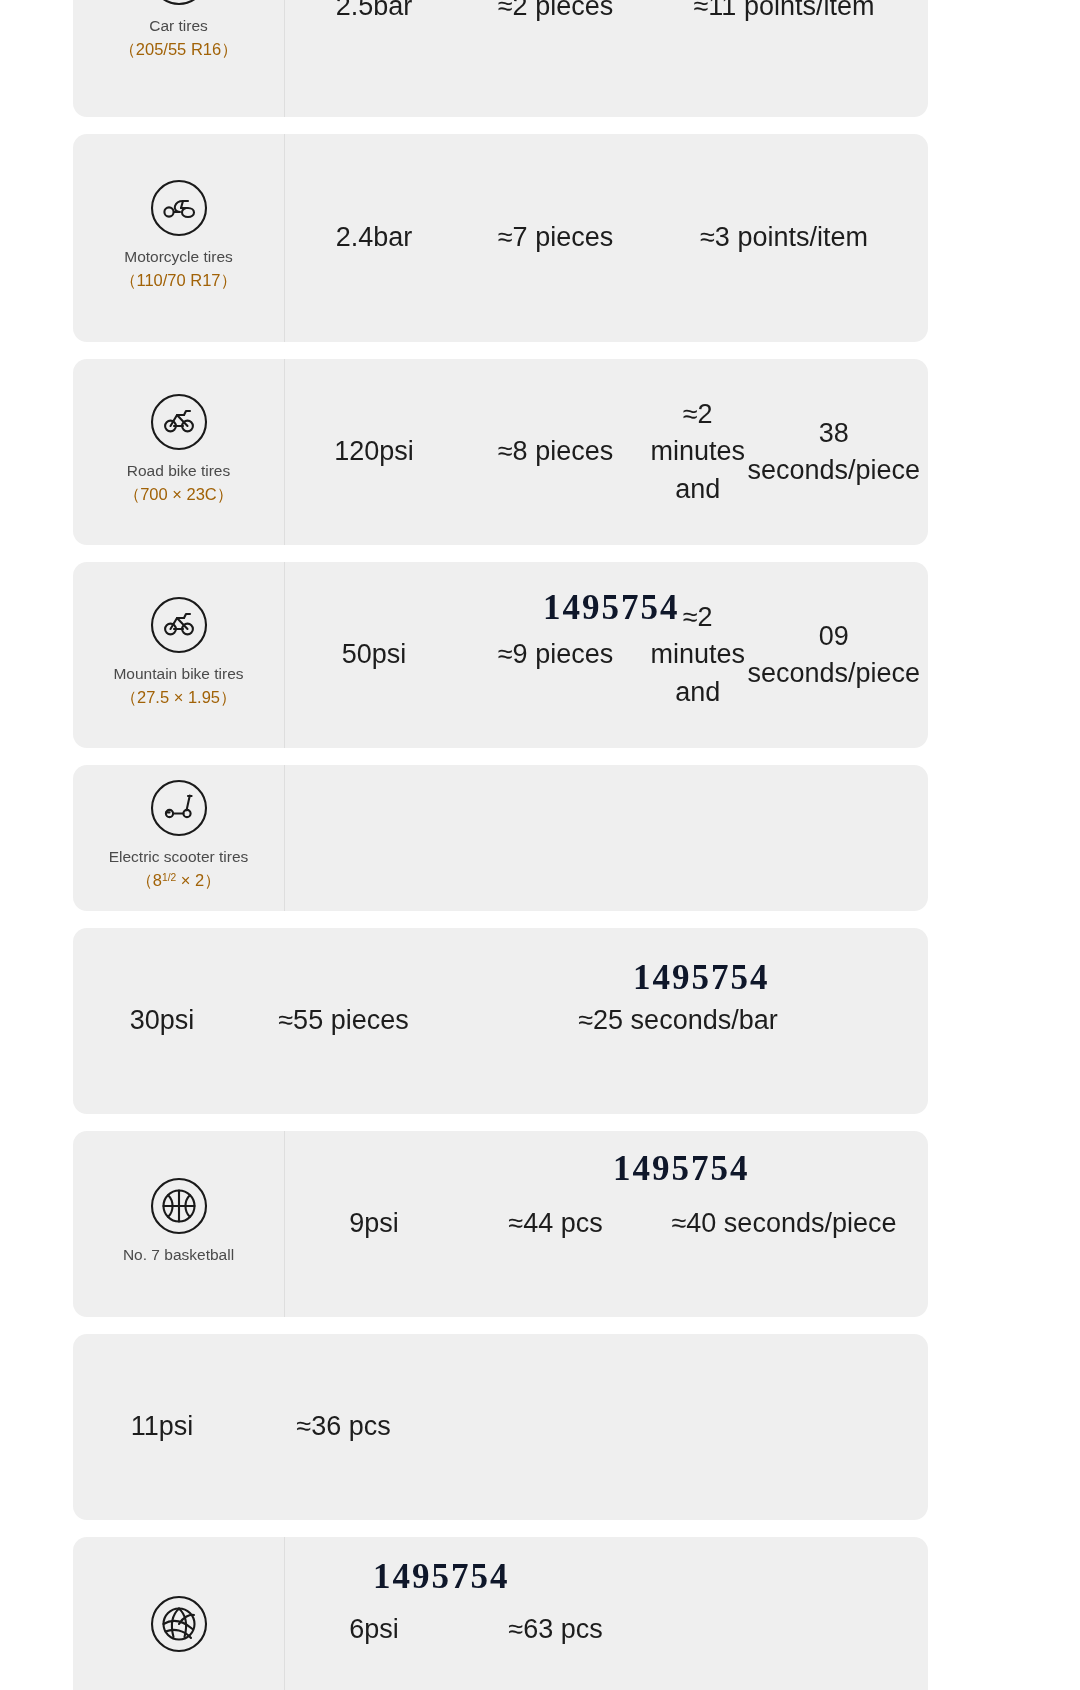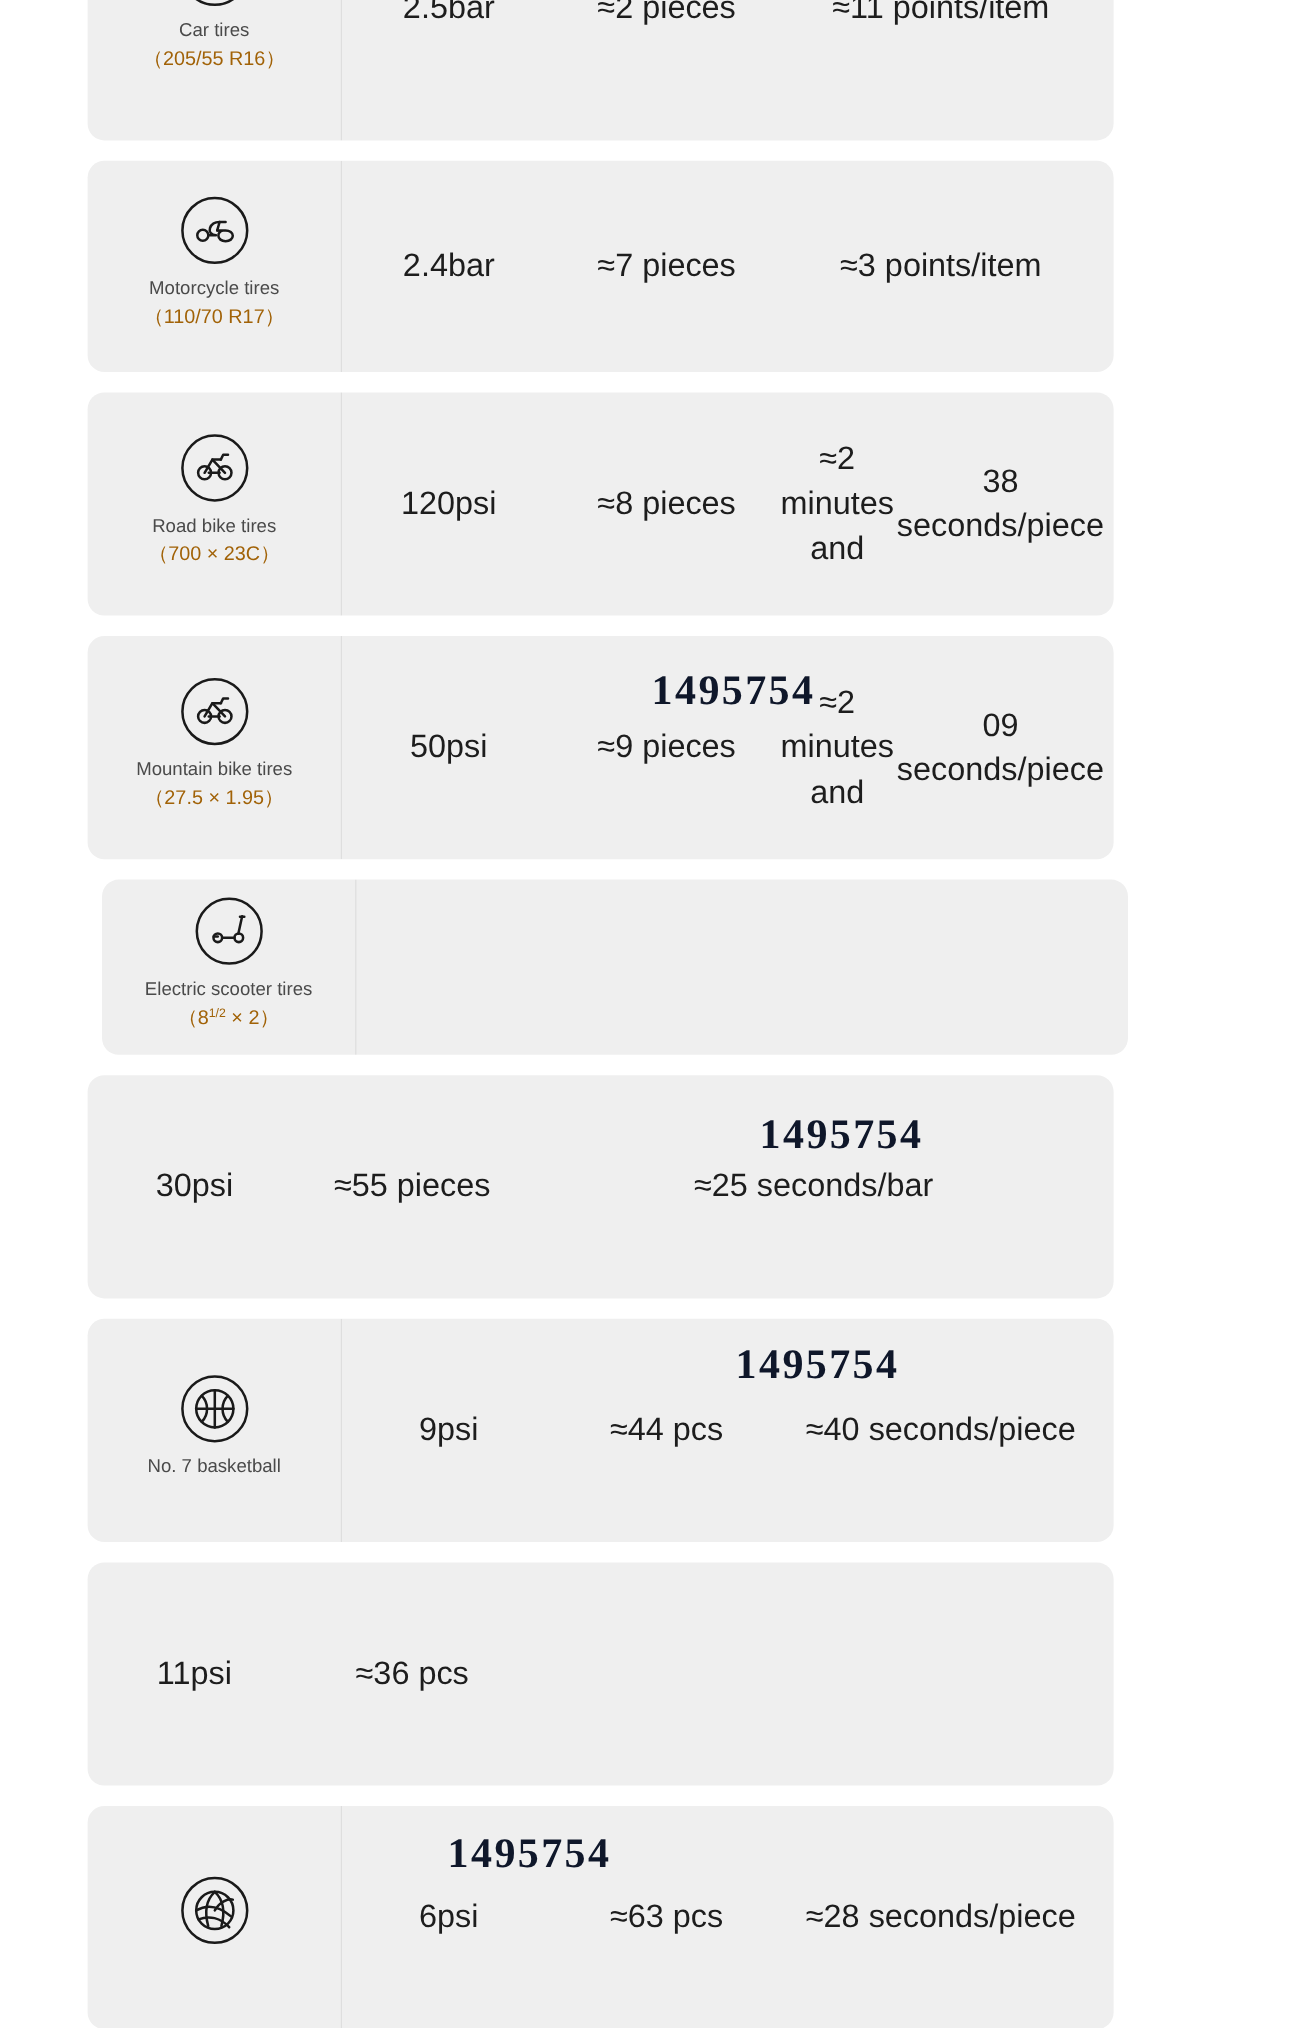--- a/index.html
+++ b/index.html
@@ -137,21 +137,21 @@
           <div class="col col-count">
             <span>≈2 pieces</span>
           </div>
           <div class="col col-rate">
             <span>≈11 points</span>
             <br>
             <span>/item</span>
           </div>
         </div>
       </div>
-      <div class="row h-186" style="height: 176px;">
+      <div class="row h-186" style="height: 208px;">
         <div class="cell-label">
           <div class="icon-wrap">
             <svg width="58" height="58" viewBox="0 0 58 58">
       <circle cx="29" cy="29" r="27" fill="none" stroke="#1a1a1a" stroke-width="2.1" stroke-linecap="round" stroke-linejoin="round"></circle>
       <circle cx="19" cy="33" r="4.6" fill="none" stroke="#1a1a1a" stroke-width="2.1" stroke-linecap="round" stroke-linejoin="round"></circle>
       <path d="M24 33 L30 33 C26 33 24 30 25 27 C26 24 29 22 33 22 L38 22" fill="none" stroke="#1a1a1a" stroke-width="2.1" stroke-linecap="round" stroke-linejoin="round"></path>
       <path d="M33 22 L31 29" fill="none" stroke="#1a1a1a" stroke-width="2.1" stroke-linecap="round" stroke-linejoin="round"></path>
       <path d="M31 29 L38 29 C41.5 29 44 31 44 33.5 C44 36 41.5 38 38 38 C34.5 38 32 36 32 33.5 C32 31.4 33.5 29.7 35.6 29.2" fill="none" stroke="#1a1a1a" stroke-width="2.1" stroke-linecap="round" stroke-linejoin="round"></path>
     </svg>
           </div>
@@ -226,21 +226,21 @@
           <div class="col col-count">
             <span>≈9 pieces</span>
           </div>
           <div class="col col-rate">
             <span>≈2 minutes and</span>
             <br>
             <span>09 seconds/piece</span>
           </div>
         </div>
       </div>
-      <div class="row h-186" style="height: 146px; margin-left: 12px;">
+      <div class="row h-186" style="height: 146px;">
         <div class="cell-label">
           <div class="icon-wrap">
             <svg width="58" height="58" viewBox="0 0 58 58">
       <circle cx="29" cy="29" r="27" fill="none" stroke="#1a1a1a" stroke-width="2.1" stroke-linecap="round" stroke-linejoin="round"></circle>
       <circle cx="19.5" cy="34.5" r="3.6" fill="none" stroke="#1a1a1a" stroke-width="2.1" stroke-linecap="round" stroke-linejoin="round"></circle>
       <circle cx="37" cy="34.5" r="3.6" fill="none" stroke="#1a1a1a" stroke-width="2.1" stroke-linecap="round" stroke-linejoin="round"></circle>
       <path d="M16.2 33.4 L19.5 33.4" fill="none" stroke="#1a1a1a" stroke-width="2.1" stroke-linecap="round" stroke-linejoin="round"></path>
       <path d="M23.2 34.5 L33.4 34.5" fill="none" stroke="#1a1a1a" stroke-width="2.1" stroke-linecap="round" stroke-linejoin="round"></path>
       <path d="M36.6 31.1 L39.8 16.5" fill="none" stroke="#1a1a1a" stroke-width="2.1" stroke-linecap="round" stroke-linejoin="round"></path>
       <path d="M38 17 L41.6 17" fill="none" stroke="#1a1a1a" stroke-width="2.1" stroke-linecap="round" stroke-linejoin="round"></path>
@@ -316,19 +316,16 @@
     </svg>
           </div>
         </div>
         <div class="cell-data">
           <div class="col col-pressure">
             <span>6psi</span>
           </div>
           <div class="col col-count">
             <span>≈63 pcs</span>
           </div>
-          <div class="col col-rate">
-            <span>≈28 seconds/piece</span>
-          </div>
         </div>
       </div>
     </div>
 </div>
 
 </body></html>

